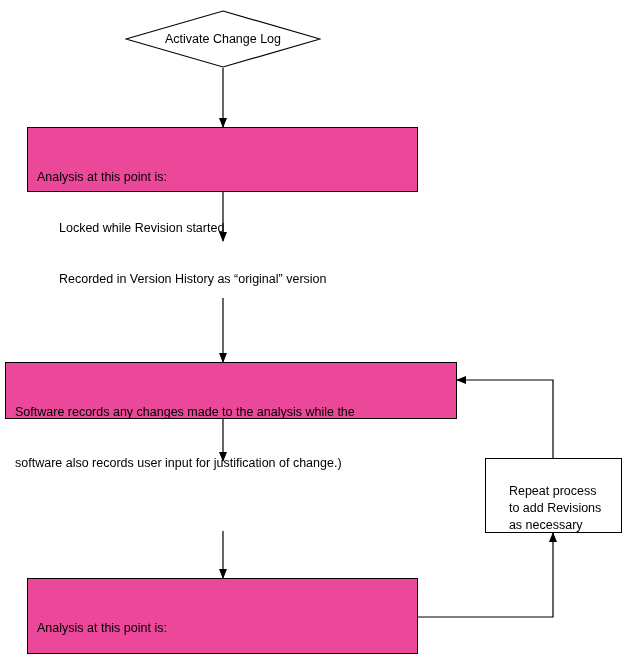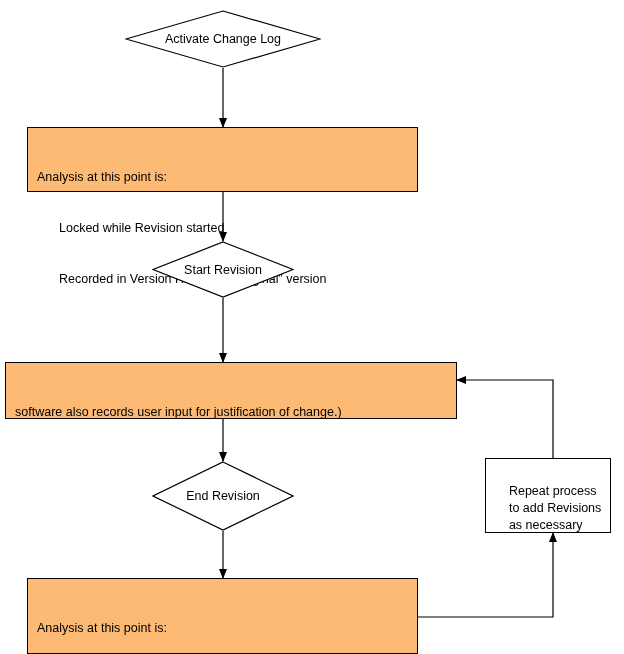--- a/index.html
+++ b/index.html
@@ -17,21 +17,21 @@
     background: #ffffff;
     overflow: hidden;
   }
   .node {
     position: absolute;
     box-sizing: border-box;
   }
   
   .rect {
     border: 1px solid #000000;
-    background: #fdba74;
+    background: #ec4899;
     font-size: 12.5px;
     color: #000000;
     line-height: 17px;
     padding: 7px 9px;
     white-space: pre;
   }
   .rect .indent {
     display: block;
     padding-left: 22px;
   }
@@ -110,39 +110,28 @@
     </svg>
     <div class="label">Activate Change Log</div>
   </div>
 
   <div class="node rect" style="left:27px; top:127px; width:391px; height:65px;">
     <span class="plain">Analysis at this point is:</span>
     <span class="indent">Locked while Revision started</span>
     <span class="indent">Recorded in Version History as “original” version</span>
   </div>
 
-  <div class="node diamond" style="left:152px; top:241px; width:142px; height:57px;">
-    <svg width="142" height="57" viewBox="0 0 142 57">
-      <polygon points="71,1 141,28.5 71,56 1,28.5" fill="#ffffff" stroke="#000000" stroke-width="1.2"></polygon>
-    </svg>
-    <div class="label">Start Revision</div>
-  </div>
 
   <div class="node rect" style="left:5px; top:362px; width:452px; height:57px;">
+    <span class="plain">Software records any changes made to the analysis while the</span>
     <span class="plain">software also records user input for justification of change.)</span>
   </div>
 
-  <div class="node diamond" style="left:152px; top:461px; width:142px; height:70px;">
-    <svg width="142" height="70" viewBox="0 0 142 70">
-      <polygon points="71,1 141,35 71,69 1,35" fill="#ffffff" stroke="#000000" stroke-width="1.2"></polygon>
-    </svg>
-    <div class="label">End Revision</div>
-  </div>
 
-  <div class="node loopbox" style="left:485px; top:458px; width:126px; height:75px;">
+  <div class="node loopbox" style="left:485px; top:458px; width:137px; height:75px;">
     <span class="plain">Repeat process</span>
     <span class="plain">to add Revisions</span>
     <span class="plain">as necessary</span>
   </div>
 
   <div class="node rect" style="left:27px; top:578px; width:391px; height:76px;">
     <span class="plain">Analysis at this point is:</span>
     
     
     

